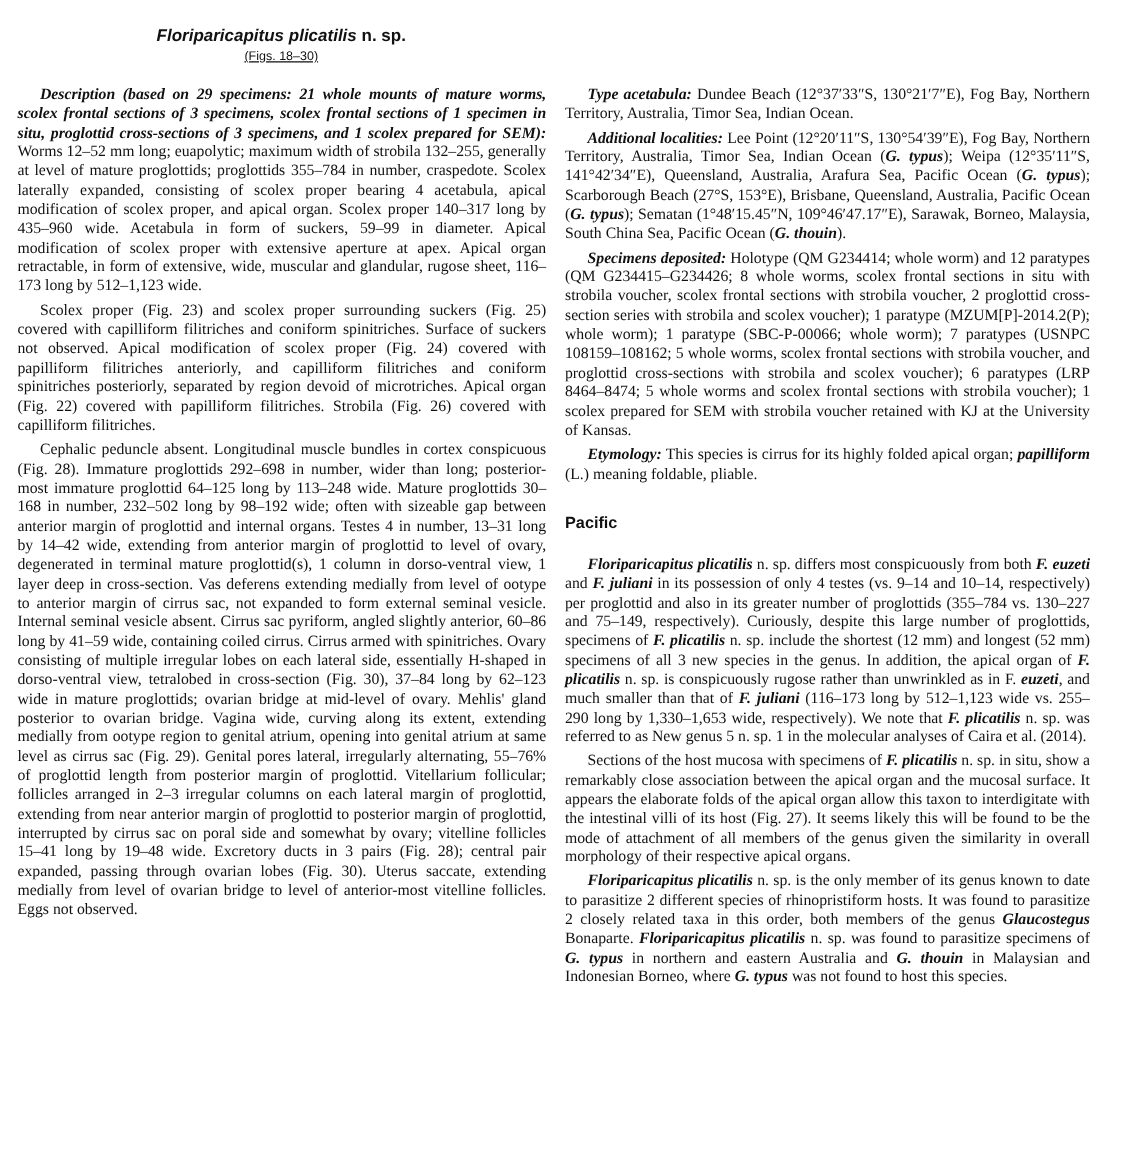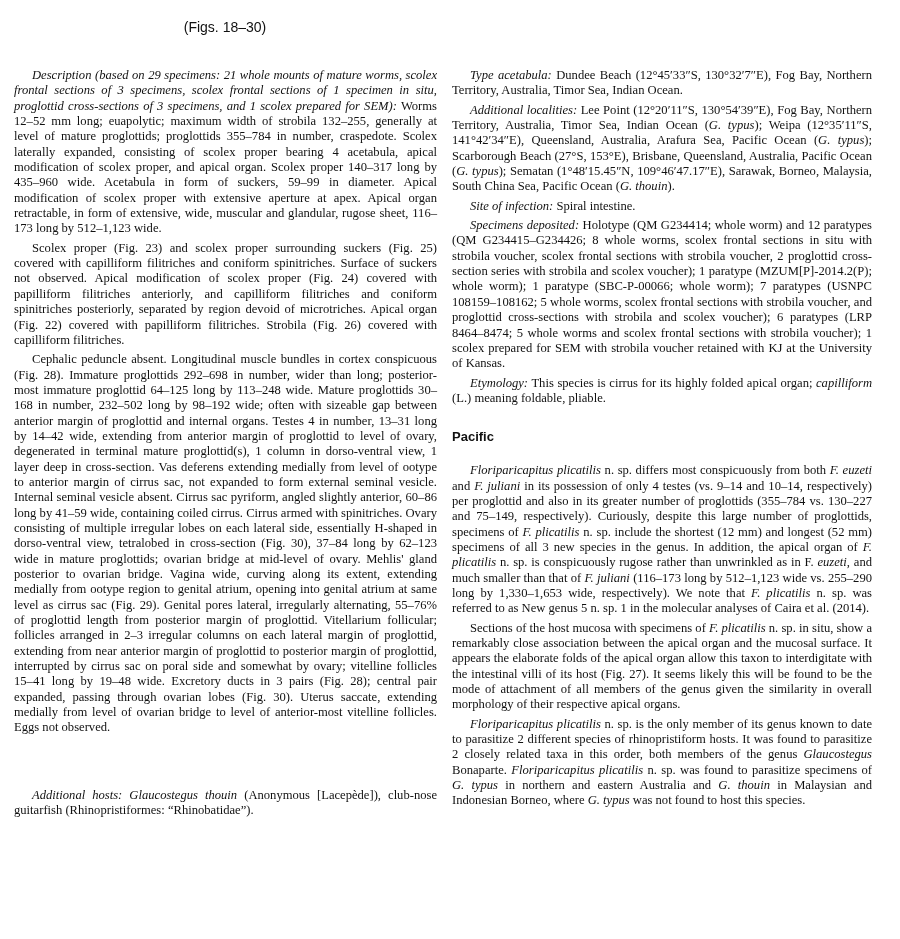--- a/index.html
+++ b/index.html
@@ -2,59 +2,58 @@
 <html><head>
 <meta charset="utf-8">
 <style>
   html, body { margin:0; padding:0; background:#ffffff; }
   body { width:900px; height:939px; position:relative; overflow:hidden; color:#111; }
   .serif { font-family:"Liberation Serif", "DejaVu Serif", serif; }
   .sans { font-family:"Liberation Sans", "DejaVu Sans", sans-serif; }
   .title-block { position:absolute; left:0; top:20px; width:450px; text-align:center; }
   .title { font-size:13.6px; font-weight:bold; font-style:italic; line-height:18px; }
   .title .nsp { font-style:normal; }
-  .figs { font-size:14px; line-height:15px; }
+  .figs { font-size:10px; line-height:15px;text-decoration:underline; }
   .col { position:absolute; top:68px; font-size:12.6px; line-height:15.35px; }
   .col-left { left:14px; width:423px; }
   .col-right { left:452px; top:68px; width:420px; }
   p { margin:0; text-align:justify; text-indent:18px; hyphens:none; }
   p + p { margin-top:4px; }
   .heading { font-size:13px; font-weight:bold; margin:0; line-height:16px; }
-  .i { font-style:italic; }
+  .i { font-style:italic;font-weight:bold; }
   .gap-tax { height:34px; }
   .gap-rem { height:23px; }
   .after-head { height:18px; }
 </style>
 </head>
 <body>
 
 <div class="title-block">
+  <div class="title sans"><span>Floriparicapitus plicatilis</span><span class="nsp"> n. sp.</span></div>
   <div class="figs sans">(Figs. 18–30)</div>
 </div>
 
 <div class="col col-left serif">
   <div>
       <p><span class="i">Description (based on 29 specimens: 21 whole mounts of mature worms, scolex frontal sections of 3 specimens, scolex frontal sections of 1 specimen in situ, proglottid cross-sections of 3 specimens, and 1 scolex prepared for SEM):</span><span> Worms 12–52 mm long; euapolytic; maximum width of strobila 132–255, generally at level of mature proglottids; proglottids 355–784 in number, craspedote. Scolex laterally expanded, consisting of scolex proper bearing 4 acetabula, apical modification of scolex proper, and apical organ. Scolex proper 140–317 long by 435–960 wide. Acetabula in form of suckers, 59–99 in diameter. Apical modification of scolex proper with extensive aperture at apex. Apical organ retractable, in form of extensive, wide, muscular and glandular, rugose sheet, 116–173 long by 512–1,123 wide.</span></p>
       <p><span>Scolex proper (Fig. 23) and scolex proper surrounding suckers (Fig. 25) covered with capilliform filitriches and coniform spinitriches. Surface of suckers not observed. Apical modification of scolex proper (Fig. 24) covered with papilliform filitriches anteriorly, and capilliform filitriches and coniform spinitriches posteriorly, separated by region devoid of microtriches. Apical organ (Fig. 22) covered with papilliform filitriches. Strobila (Fig. 26) covered with capilliform filitriches.</span></p>
       <p><span>Cephalic peduncle absent. Longitudinal muscle bundles in cortex conspicuous (Fig. 28). Immature proglottids 292–698 in number, wider than long; posterior-most immature proglottid 64–125 long by 113–248 wide. Mature proglottids 30–168 in number, 232–502 long by 98–192 wide; often with sizeable gap between anterior margin of proglottid and internal organs. Testes 4 in number, 13–31 long by 14–42 wide, extending from anterior margin of proglottid to level of ovary, degenerated in terminal mature proglottid(s), 1 column in dorso-ventral view, 1 layer deep in cross-section. Vas deferens extending medially from level of ootype to anterior margin of cirrus sac, not expanded to form external seminal vesicle. Internal seminal vesicle absent. Cirrus sac pyriform, angled slightly anterior, 60–86 long by 41–59 wide, containing coiled cirrus. Cirrus armed with spinitriches. Ovary consisting of multiple irregular lobes on each lateral side, essentially H-shaped in dorso-ventral view, tetralobed in cross-section (Fig. 30), 37–84 long by 62–123 wide in mature proglottids; ovarian bridge at mid-level of ovary. Mehlis' gland posterior to ovarian bridge. Vagina wide, curving along its extent, extending medially from ootype region to genital atrium, opening into genital atrium at same level as cirrus sac (Fig. 29). Genital pores lateral, irregularly alternating, 55–76% of proglottid length from posterior margin of proglottid. Vitellarium follicular; follicles arranged in 2–3 irregular columns on each lateral margin of proglottid, extending from near anterior margin of proglottid to posterior margin of proglottid, interrupted by cirrus sac on poral side and somewhat by ovary; vitelline follicles 15–41 long by 19–48 wide. Excretory ducts in 3 pairs (Fig. 28); central pair expanded, passing through ovarian lobes (Fig. 30). Uterus saccate, extending medially from level of ovarian bridge to level of anterior-most vitelline follicles. Eggs not observed.</span></p>
     </div>
   <div class="gap-tax"></div>
   <div class="after-head"></div>
   <div>
-      <p><span class="i">Additional hosts: Glaucostegus thouin</span><span> (Anonymous [Lacepède]), club-nose guitarfish (Rhinopristiformes: “Rhinobatidae”).</span></p>
     </div>
 </div>
 
 <div class="col col-right serif">
   <div>
-      <p><span class="i">Type acetabula:</span><span> Dundee Beach (12°45′33″S, 130°32′7″E), Fog Bay, Northern Territory, Australia, Timor Sea, Indian Ocean.</span></p>
+      <p><span class="i">Type acetabula:</span><span> Dundee Beach (12°37′33″S, 130°21′7″E), Fog Bay, Northern Territory, Australia, Timor Sea, Indian Ocean.</span></p>
       <p><span class="i">Additional localities:</span><span> Lee Point (12°20′11″S, 130°54′39″E), Fog Bay, Northern Territory, Australia, Timor Sea, Indian Ocean (</span><span class="i">G. typus</span><span>); Weipa (12°35′11″S, 141°42′34″E), Queensland, Australia, Arafura Sea, Pacific Ocean (</span><span class="i">G. typus</span><span>); Scarborough Beach (27°S, 153°E), Brisbane, Queensland, Australia, Pacific Ocean (</span><span class="i">G. typus</span><span>); Sematan (1°48′15.45″N, 109°46′47.17″E), Sarawak, Borneo, Malaysia, South China Sea, Pacific Ocean (</span><span class="i">G. thouin</span><span>).</span></p>
-      <p><span class="i">Site of infection:</span><span> Spiral intestine.</span></p>
       <p><span class="i">Specimens deposited:</span><span> Holotype (QM G234414; whole worm) and 12 paratypes (QM G234415–G234426; 8 whole worms, scolex frontal sections in situ with strobila voucher, scolex frontal sections with strobila voucher, 2 proglottid cross-section series with strobila and scolex voucher); 1 paratype (MZUM[P]-2014.2(P); whole worm); 1 paratype (SBC-P-00066; whole worm); 7 paratypes (USNPC 108159–108162; 5 whole worms, scolex frontal sections with strobila voucher, and proglottid cross-sections with strobila and scolex voucher); 6 paratypes (LRP 8464–8474; 5 whole worms and scolex frontal sections with strobila voucher); 1 scolex prepared for SEM with strobila voucher retained with KJ at the University of Kansas.</span></p>
-      <p><span class="i">Etymology:</span><span> This species is cirrus for its highly folded apical organ; </span><span class="i">capilliform</span><span> (L.) meaning foldable, pliable.</span></p>
+      <p><span class="i">Etymology:</span><span> This species is cirrus for its highly folded apical organ; </span><span class="i">papilliform</span><span> (L.) meaning foldable, pliable.</span></p>
     </div>
   <div class="gap-rem"></div>
   <h2 class="heading sans">Pacific</h2>
   <div class="after-head"></div>
   <div>
       <p><span class="i">Floriparicapitus plicatilis</span><span> n. sp. differs most conspicuously from both </span><span class="i">F. euzeti</span><span> and </span><span class="i">F. juliani</span><span> in its possession of only 4 testes (vs. 9–14 and 10–14, respectively) per proglottid and also in its greater number of proglottids (355–784 vs. 130–227 and 75–149, respectively). Curiously, despite this large number of proglottids, specimens of </span><span class="i">F. plicatilis</span><span> n. sp. include the shortest (12 mm) and longest (52 mm) specimens of all 3 new species in the genus. In addition, the apical organ of </span><span class="i">F. plicatilis</span><span> n. sp. is conspicuously rugose rather than unwrinkled as in F. </span><span class="i">euzeti</span><span>, and much smaller than that of </span><span class="i">F. juliani</span><span> (116–173 long by 512–1,123 wide vs. 255–290 long by 1,330–1,653 wide, respectively). We note that </span><span class="i">F. plicatilis</span><span> n. sp. was referred to as New genus 5 n. sp. 1 in the molecular analyses of Caira et al. (2014).</span></p>
       <p><span>Sections of the host mucosa with specimens of </span><span class="i">F. plicatilis</span><span> n. sp. in situ, show a remarkably close association between the apical organ and the mucosal surface. It appears the elaborate folds of the apical organ allow this taxon to interdigitate with the intestinal villi of its host (Fig. 27). It seems likely this will be found to be the mode of attachment of all members of the genus given the similarity in overall morphology of their respective apical organs.</span></p>
       <p><span class="i">Floriparicapitus plicatilis</span><span> n. sp. is the only member of its genus known to date to parasitize 2 different species of rhinopristiform hosts. It was found to parasitize 2 closely related taxa in this order, both members of the genus </span><span class="i">Glaucostegus</span><span> Bonaparte. </span><span class="i">Floriparicapitus plicatilis</span><span> n. sp. was found to parasitize specimens of </span><span class="i">G. typus</span><span> in northern and eastern Australia and </span><span class="i">G. thouin</span><span> in Malaysian and Indonesian Borneo, where </span><span class="i">G. typus</span><span> was not found to host this species.</span></p>
     </div>
 </div>

